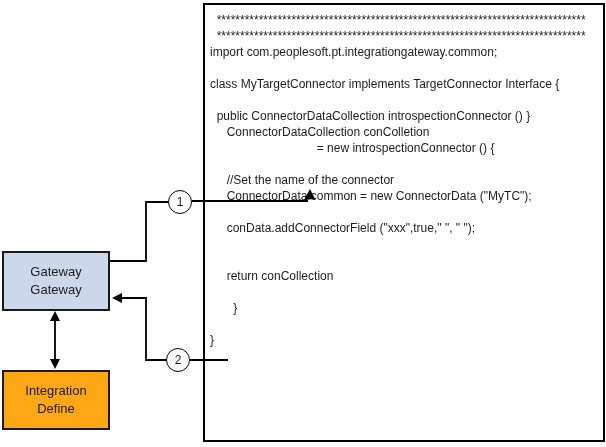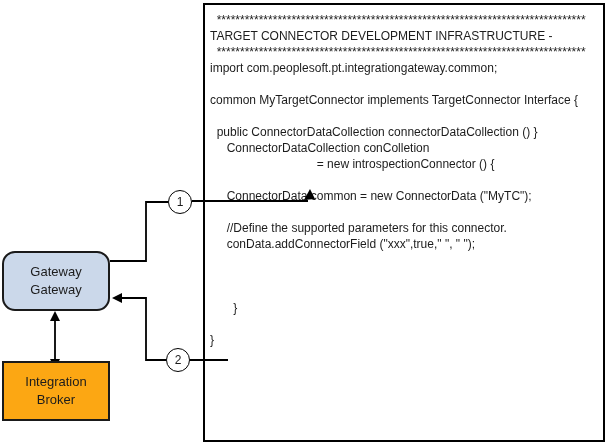--- a/index.html
+++ b/index.html
@@ -45,22 +45,22 @@
     display: flex;
     flex-direction: column;
     align-items: center;
     justify-content: center;
     text-align: center;
     font-size: 13px;
     line-height: 18px;
     color: #1c1c1c;
     z-index: 3;
   }
-  .gateway-box { top: 251px; border-radius: 13px; }
-  .broker-box  { top: 361px; }
+  .gateway-box { top: 251px; }
+  .broker-box  { top: 370px; }
   .callout {
     position: absolute;
     width: 24px; height: 24px;
     box-sizing: border-box;
     border: 1.7px solid #000000;
     border-radius: 50%;
     background: #ffffff;
     display: flex;
     align-items: center;
     justify-content: center;
@@ -72,36 +72,36 @@
   .callout-2 { left: 166px; top: 348px; }
 </style>
 </head>
 <body>
 
 <div class="canvas">
 
   <div class="code-panel">
     <div class="code-lines">
         <div class="code-line">  *******************************************************************************</div>
-        <div class="code-line">TARGET CONNECTOR DEVELOPMENT INFRASTRUCTURE -</div>
         <div class="code-line">  *******************************************************************************</div>
         <div class="code-line">import com.peoplesoft.pt.integrationgateway.common;</div>
         <div class="code-line"></div>
-        <div class="code-line">common MyTargetConnector implements TargetConnector Interface {</div>
+        <div class="code-line">class MyTargetConnector implements TargetConnector Interface {</div>
         <div class="code-line"></div>
-        <div class="code-line">  public ConnectorDataCollection connectorDataCollection () }</div>
+        <div class="code-line">  public ConnectorDataCollection introspectionConnector () }</div>
         <div class="code-line">     ConnectorDataCollection conColletion</div>
         <div class="code-line">                                = new introspectionConnector () {</div>
         <div class="code-line"></div>
+        <div class="code-line">     //Set the name of the connector</div>
         <div class="code-line">     ConnectorData common = new ConnectorData ("MyTC");</div>
         <div class="code-line"></div>
-        <div class="code-line">     //Define the supported parameters for this connector.</div>
         <div class="code-line">     conData.addConnectorField ("xxx",true," ", " ");</div>
         <div class="code-line"></div>
         <div class="code-line"></div>
+        <div class="code-line">     return conCollection</div>
         <div class="code-line"></div>
         <div class="code-line">       }</div>
         <div class="code-line"></div>
         <div class="code-line">}</div>
       </div>
   </div>
 
   <svg class="connectors" viewBox="0 0 606 447" fill="none" stroke="none">
 
     <path d="M110,261 H146 V202 H168" stroke="#000000" stroke-width="1.8"></path>
@@ -119,19 +119,19 @@
     <polygon points="55,369 50,359 60,359" fill="#000000"></polygon>
   </svg>
 
   <div class="node-box gateway-box" style="background-color: rgb(203, 216, 234);">
     <span>Gateway</span>
     <span>Gateway</span>
   </div>
 
   <div class="node-box broker-box" style="background-color: rgb(252, 167, 19);">
     <span>Integration</span>
-    <span>Broker</span>
+    <span>Define</span>
   </div>
 
   <div class="callout callout-1">1</div>
   <div class="callout callout-2">2</div>
 
 </div>
 
 </body></html>

